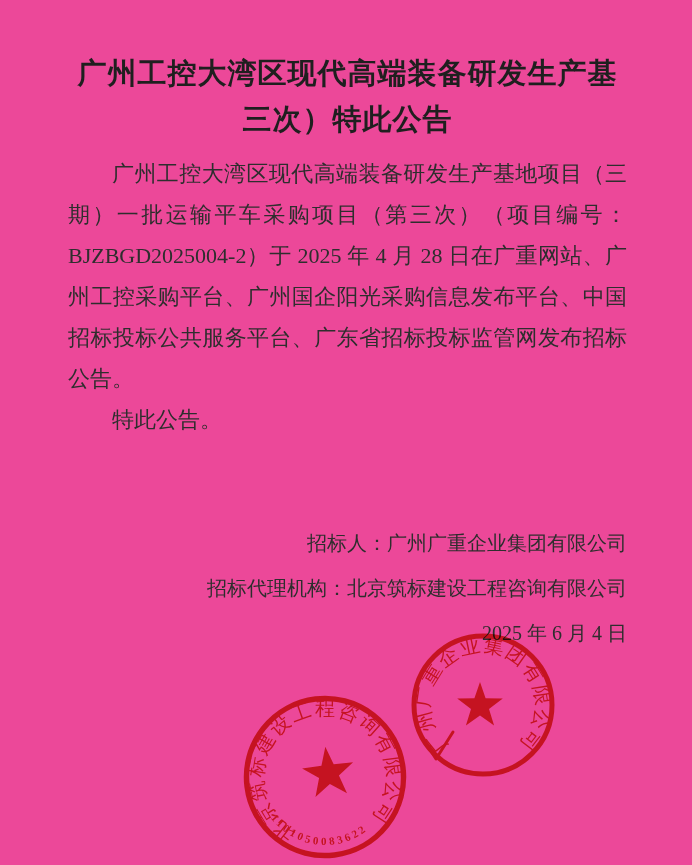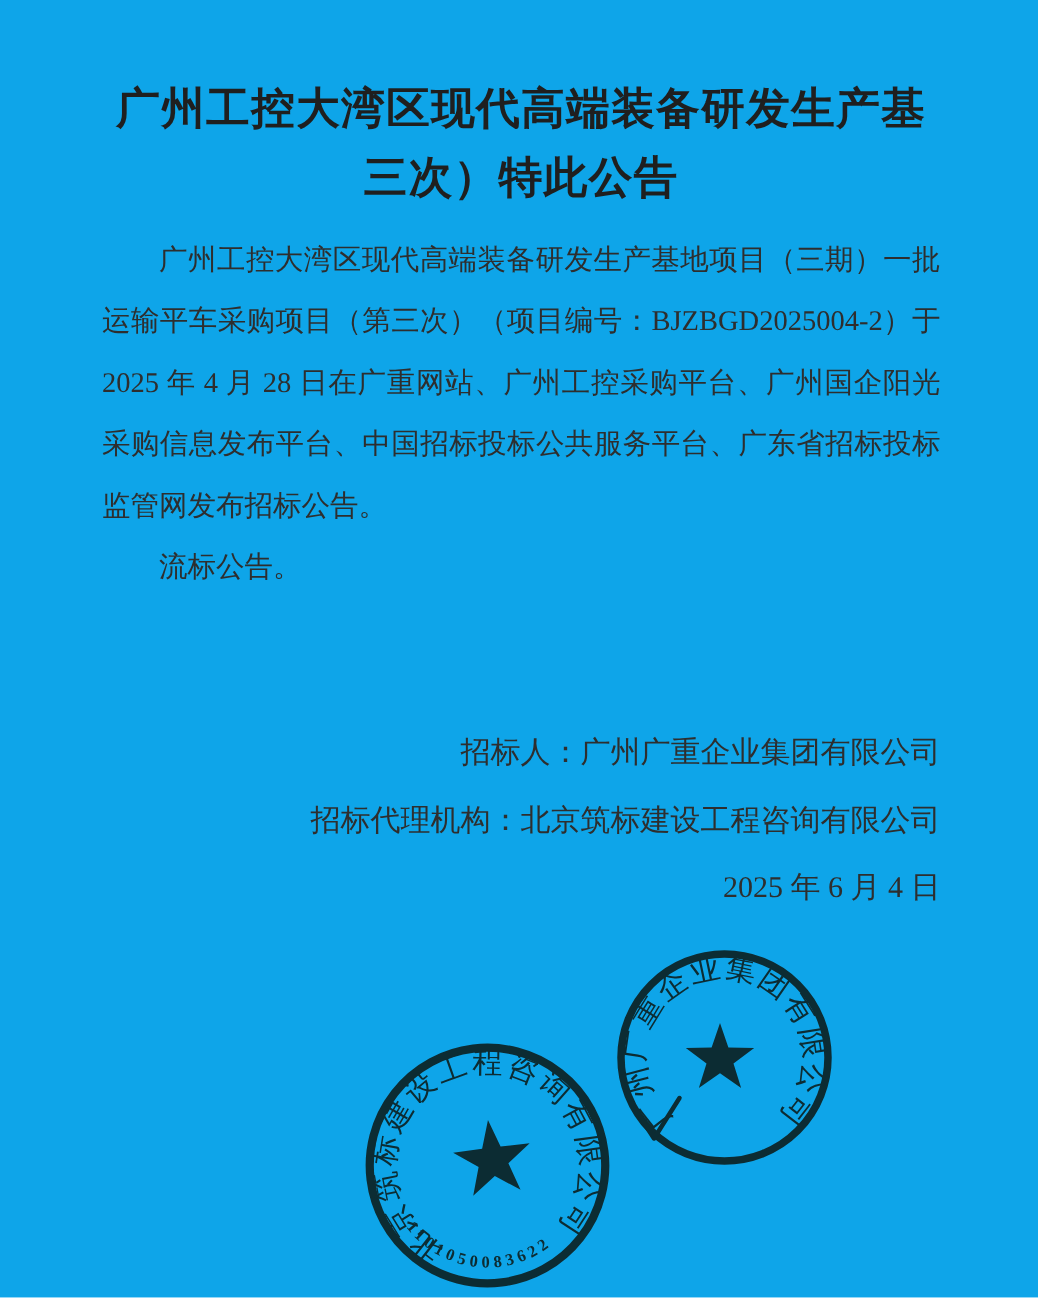--- a/index.html
+++ b/index.html
@@ -9,33 +9,33 @@
     font-family:"Liberation Serif","DejaVu Serif",serif;
     color:#2e2e2e;
     position:relative;
     overflow:hidden;
   }
   .page {
     position:relative;
     width:692px; height:865px;
     box-sizing:border-box;
     padding:50px 65px 0 68px;
-    background:#0ea5e9;
+    background:#ec4899;
   }
   .title {
     font-size:29px;
     line-height:46px;
     font-weight:bold;
     text-align:center;
     color:#1f1f1f;
     letter-spacing:1px;
   }
   .body-text {
     margin-top:11px;
-    font-size:19px;
+    font-size:22px;
     line-height:41px;
     text-align:justify;
   }
   .body-text p { margin:0; text-indent:2em; }
   .signature {
     margin-top:81px;
     font-size:20px;
     line-height:45px;
     text-align:right;
     color:#2e2e2e;
@@ -55,21 +55,21 @@
 
 <div class="page">
 
   <div class="title">
     <div>广州工控大湾区现代高端装备研发生产基</div>
     <div>三次）特此公告</div>
   </div>
 
   <div class="body-text">
     <p>广州工控大湾区现代高端装备研发生产基地项目（三期）一批运输平车采购项目（第三次）（项目编号：BJZBGD2025004-2）于 2025 年 4 月 28 日在广重网站、广州工控采购平台、广州国企阳光采购信息发布平台、中国招标投标公共服务平台、广东省招标投标监管网发布招标公告。</p>
-    <p>流标公告。</p>
+    <p>特此公告。</p>
   </div>
 
   <div class="signature">
     <div>招标人：广州广重企业集团有限公司</div>
     <div>招标代理机构：北京筑标建设工程咨询有限公司</div>
     <div>2025 年 6 月 4 日</div>
   </div>
 
   <svg class="seal seal-bidder" width="144" height="144" viewBox="0 0 144 144">
     <circle cx="72" cy="72" r="69" fill="none" stroke="#d23326" stroke-width="5"></circle>

